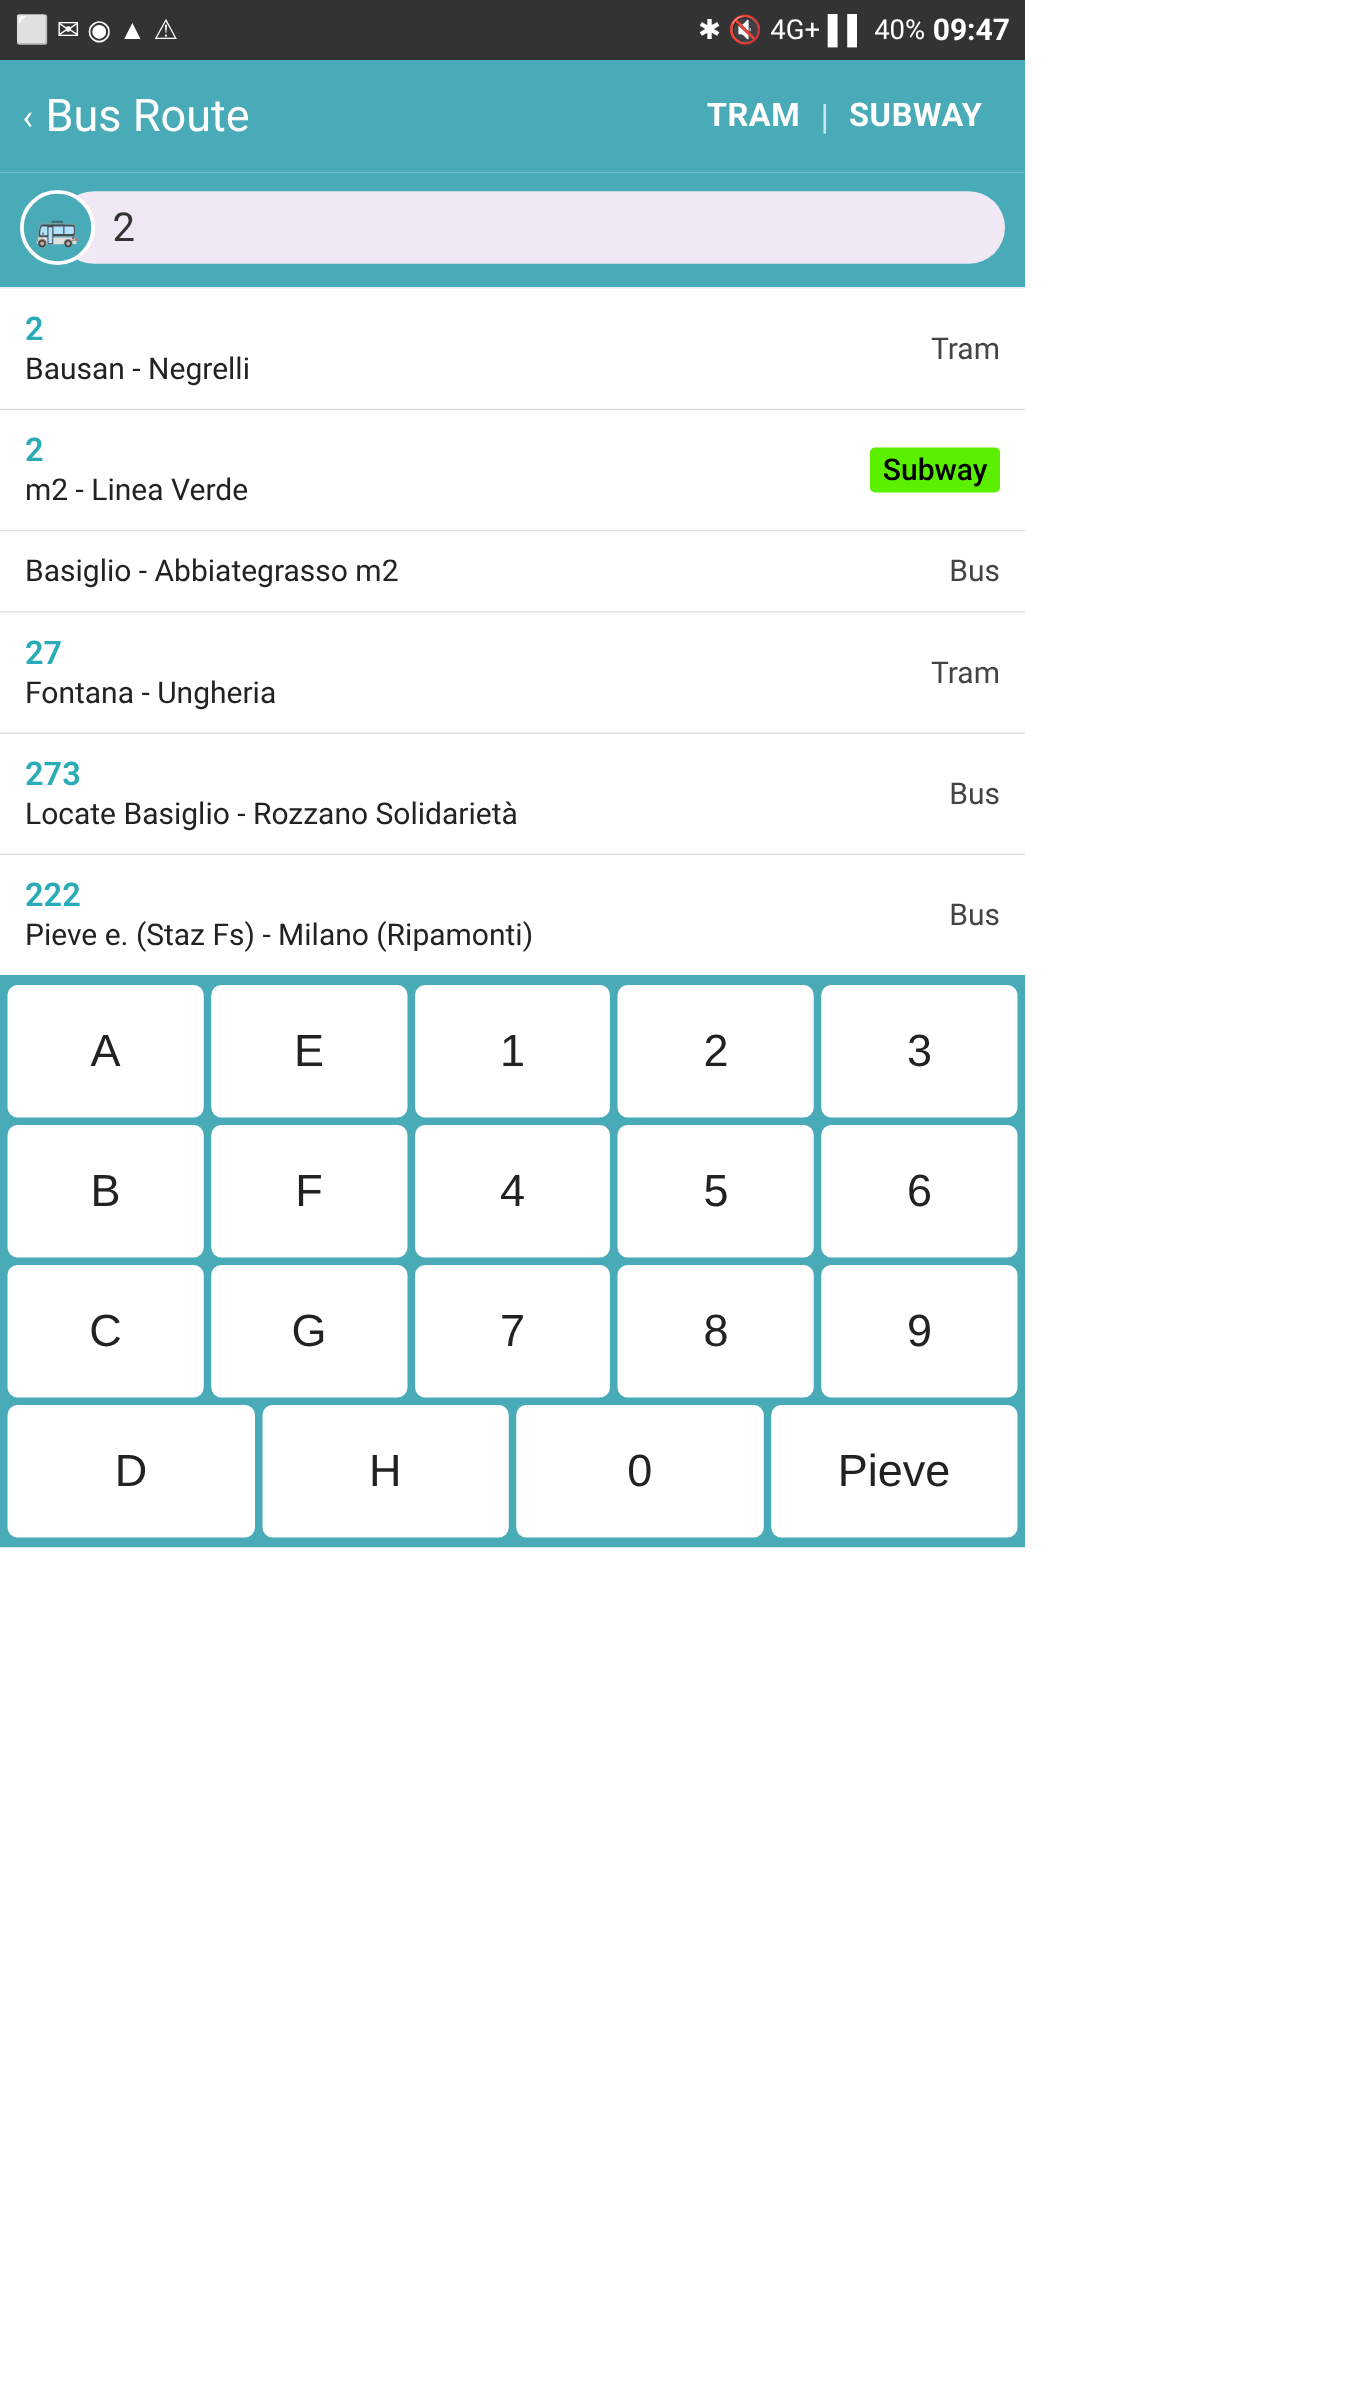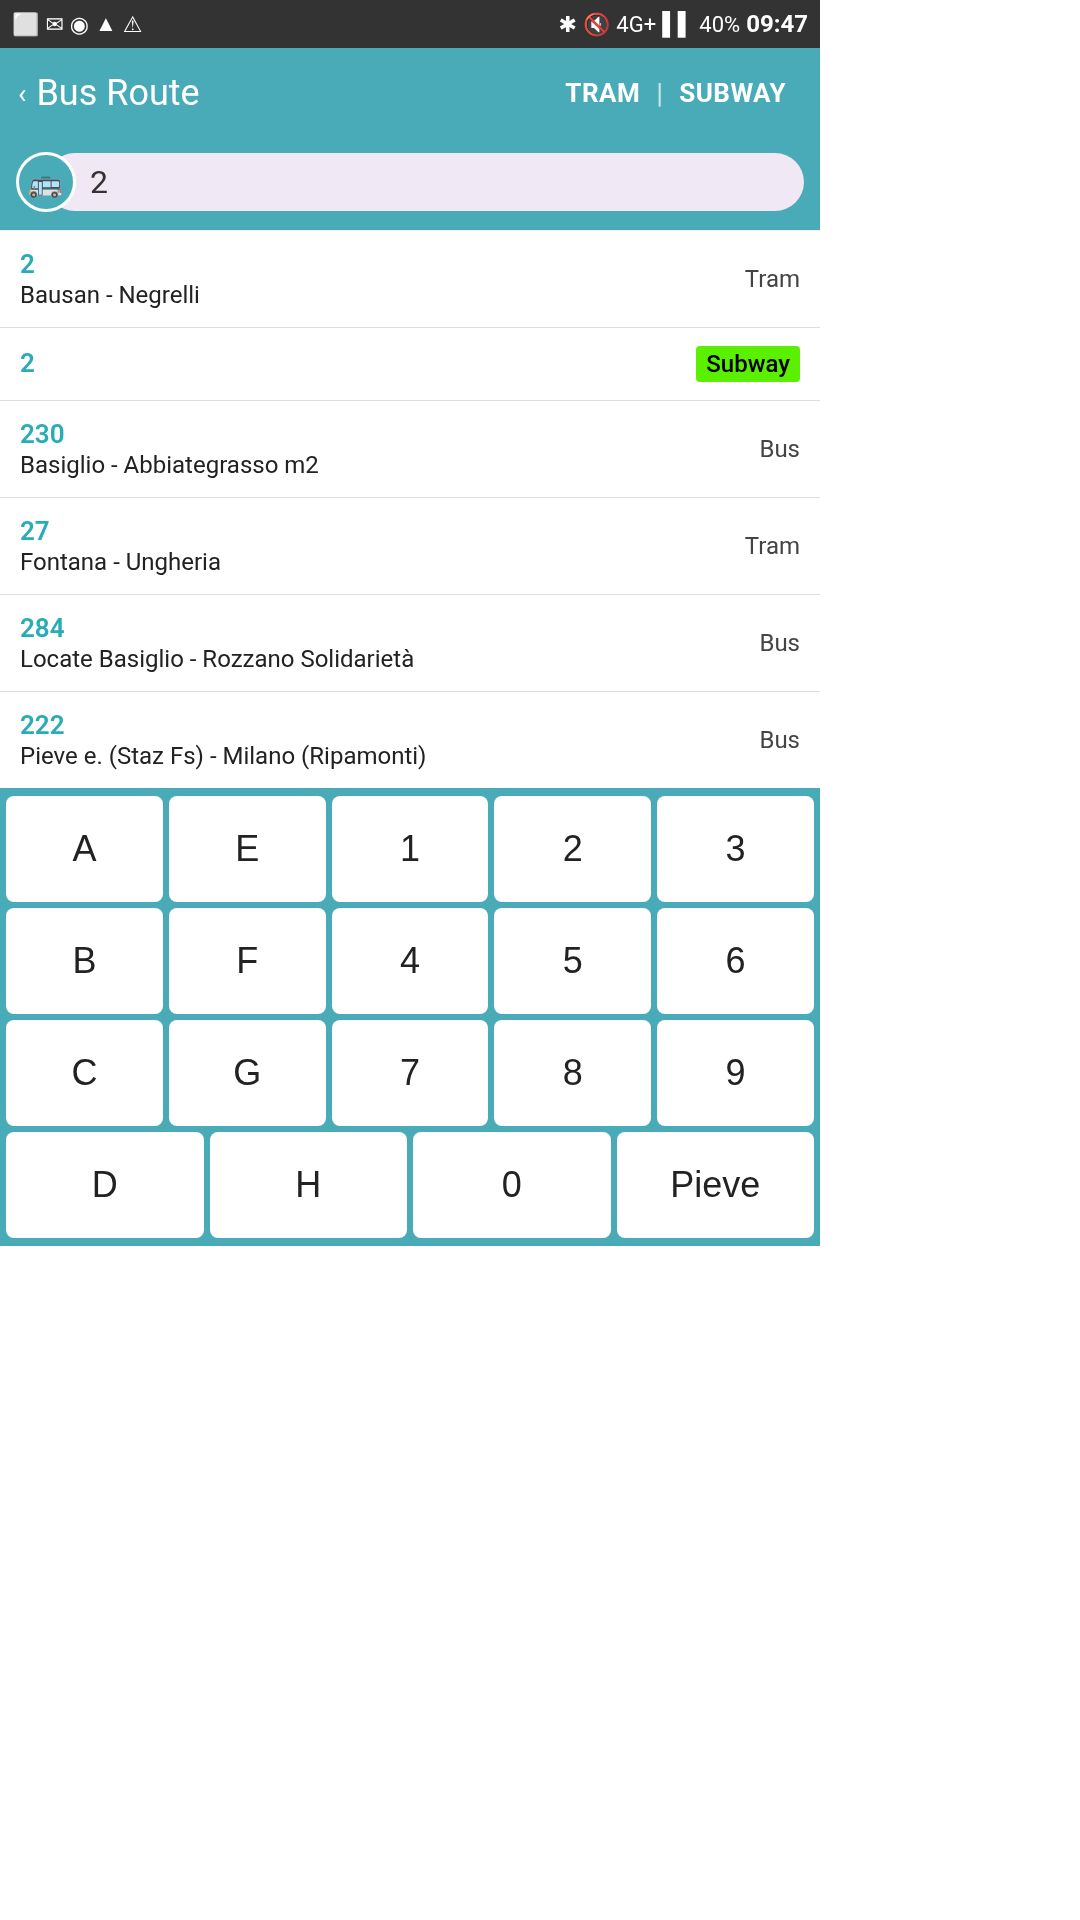--- a/index.html
+++ b/index.html
@@ -225,40 +225,40 @@
     <div class="result-item">
       <div class="result-left">
         <span class="result-number">2</span>
         <span class="result-name">Bausan - Negrelli</span>
       </div>
       <span class="result-type">Tram</span>
     </div>
     <div class="result-item">
       <div class="result-left">
         <span class="result-number">2</span>
+        <span class="result-name">m2 - Linea Verde</span>
       </div>
       <span class="result-type subway-badge">Subway</span>
     </div>
     <div class="result-item">
       <div class="result-left">
-        <span class="result-number">230</span>
         <span class="result-name">Basiglio - Abbiategrasso m2</span>
       </div>
       <span class="result-type">Bus</span>
     </div>
     <div class="result-item">
       <div class="result-left">
         <span class="result-number">27</span>
         <span class="result-name">Fontana - Ungheria</span>
       </div>
       <span class="result-type">Tram</span>
     </div>
     <div class="result-item">
       <div class="result-left">
-        <span class="result-number">284</span>
+        <span class="result-number">273</span>
         <span class="result-name">Locate Basiglio - Rozzano Solidarietà</span>
       </div>
       <span class="result-type">Bus</span>
     </div>
     <div class="result-item">
       <div class="result-left">
         <span class="result-number">222</span>
         <span class="result-name">Pieve e. (Staz Fs) - Milano (Ripamonti)</span>
       </div>
       <span class="result-type">Bus</span>

